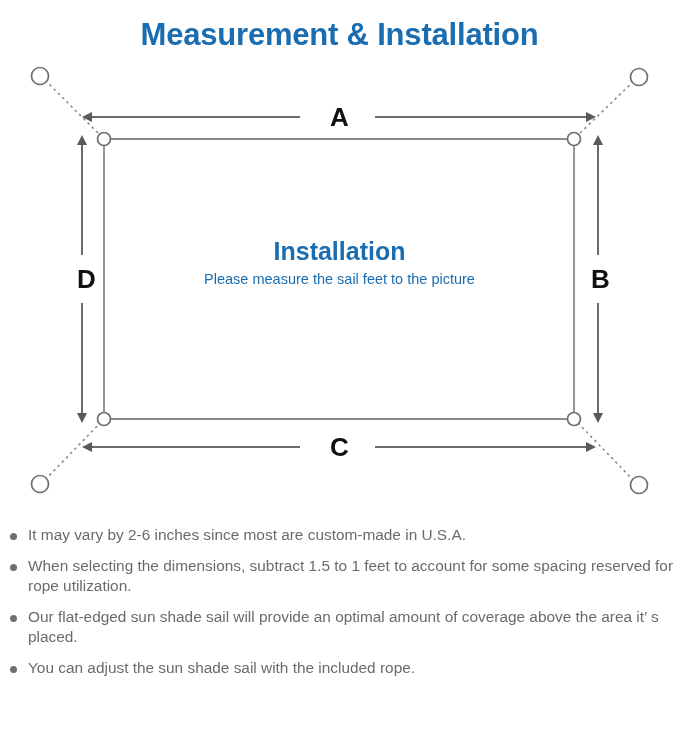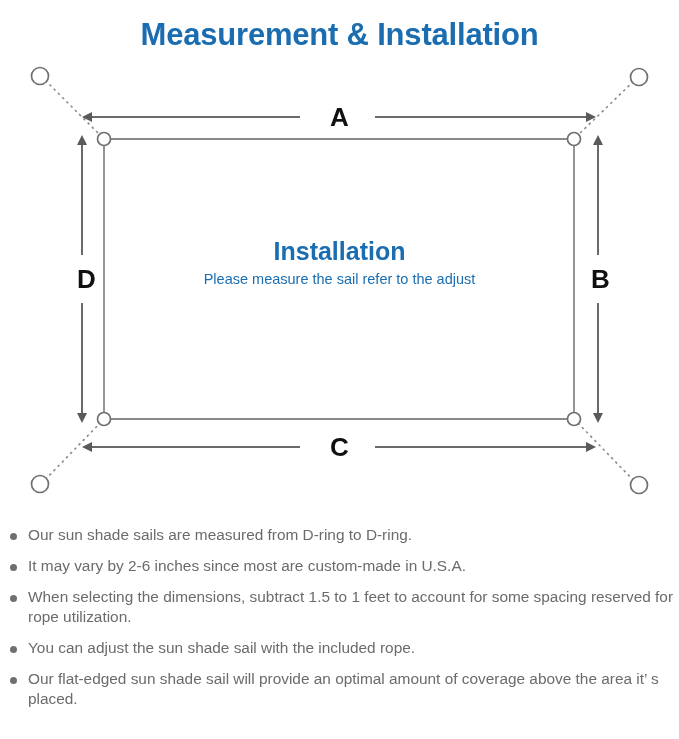--- a/index.html
+++ b/index.html
@@ -126,45 +126,41 @@
     </svg>
 
     <div class="dim-letter" style="left:325px;top:54px;">A</div>
     <div class="dim-letter" style="left:325px;top:384px;">C</div>
     <div class="dim-letter" style="left:72px;top:216px;">D</div>
     <div class="dim-letter" style="left:586px;top:216px;">B</div>
   </div>
 
   <div class="center-block">
     <div class="center-title">Installation</div>
-    <div class="center-sub">Please measure the sail refer to the adjust</div>
+    <div class="center-sub">Please measure the sail feet to the picture</div>
   </div>
 
   <div class="bullets">
 
-    <div class="bullet-row">
-      <span class="bullet-dot"></span>
-      <span class="bullet-text">Our sun shade sails are measured from D-ring to D-ring.</span>
-    </div>
 
     <div class="bullet-row">
       <span class="bullet-dot"></span>
       <span class="bullet-text">It may vary by 2-6 inches since most are custom-made in U.S.A.</span>
     </div>
 
     <div class="bullet-row">
       <span class="bullet-dot"></span>
       <span class="bullet-text">When selecting the dimensions, subtract 1.5 to 1 feet to account for some spacing reserved for rope utilization.</span>
     </div>
 
     <div class="bullet-row">
       <span class="bullet-dot"></span>
-      <span class="bullet-text">You can adjust the sun shade sail with the included rope.</span>
+      <span class="bullet-text">Our flat-edged sun shade sail will provide an optimal amount of coverage above the area it’ s placed.</span>
     </div>
 
     <div class="bullet-row">
       <span class="bullet-dot"></span>
-      <span class="bullet-text">Our flat-edged sun shade sail will provide an optimal amount of coverage above the area it’ s placed.</span>
+      <span class="bullet-text">You can adjust the sun shade sail with the included rope.</span>
     </div>
 
   </div>
 
 </div>
 
 </body></html>

